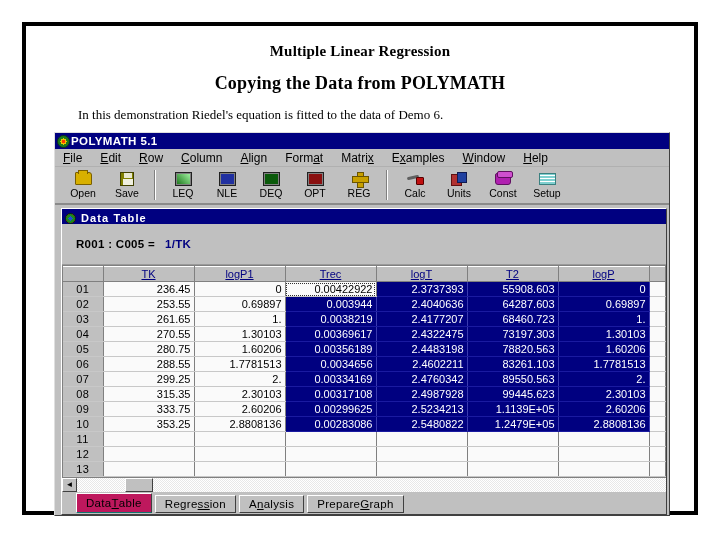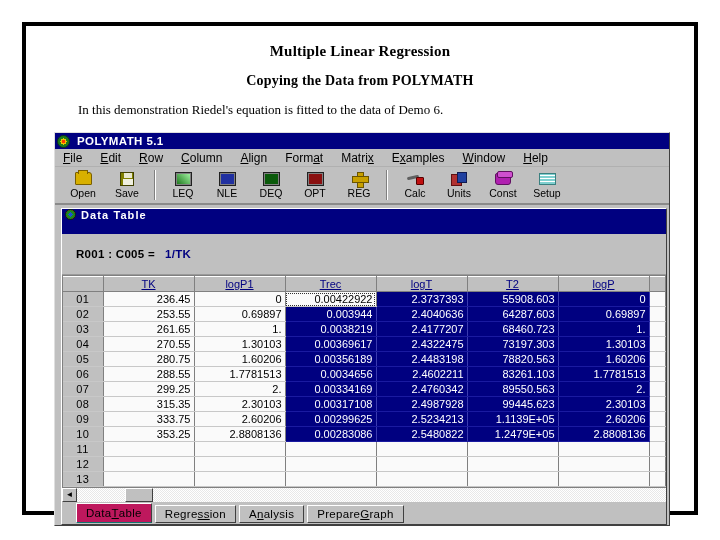--- a/index.html
+++ b/index.html
@@ -22,21 +22,21 @@
 
   
   .heading-1, .heading-2 {
     text-align: center;
     font-family: "Liberation Serif", serif;
     font-weight: bold;
     color: #000000;
     white-space: nowrap;
   }
   .heading-1 { font-size: 15px; margin-top: 17px; letter-spacing: .2px; }
-  .heading-2 { font-size: 14px; margin-top: 13px; letter-spacing: .2px; }
+  .heading-2 { font-size: 18px; margin-top: 13px; letter-spacing: .2px; }
   .subtitle {
     font-family: "Liberation Serif", serif;
     font-size: 13px;
     color: #000000;
     margin-top: 13px;
     padding-left: 52px;
     white-space: nowrap;
   }
 
   
@@ -51,21 +51,21 @@
     border-bottom: 1px solid #404040;
     font-size: 11px;
   }
 
   .titlebar {
     height: 16px;
     background: #000080;
     display: flex;
     align-items: center;
     padding-left: 2px;
-    gap: 7px;
+    gap: 1px;
   }
   .titlebar-text {
     color: #ffffff;
     font-weight: bold;
     font-size: 11.5px;
     letter-spacing: .4px;
     font-family: "Liberation Sans", sans-serif;
   }
   .app-logo {
     width: 13px; height: 13px;
@@ -203,23 +203,23 @@
   
   #child-window {
     margin: 3px 2px 0 6px;
     background: #c0c0c0;
     border-top: 1px solid #ffffff;
     border-left: 1px solid #ffffff;
     border-right: 1px solid #404040;
     border-bottom: 1px solid #404040;
   }
   .child-titlebar {
-    height: 25px;
+    height: 15px;
     background: #000080;
-    display: flex; align-items: flex-start;
+    display: flex; align-items: flex-end;
     padding-left: 3px; gap: 5px;
   }
   .child-title-text {
     color: #ffffff; font-weight: bold;
     font-size: 11px; letter-spacing: 1.1px;
     font-family: "Liberation Sans", sans-serif;
   }
   .child-logo {
     width: 11px; height: 11px; border-radius: 50%;
     background: radial-gradient(circle at 50% 50%, #2050d0 0 35%, #1c8a1c 35% 70%, #b03030 70% 100%);

